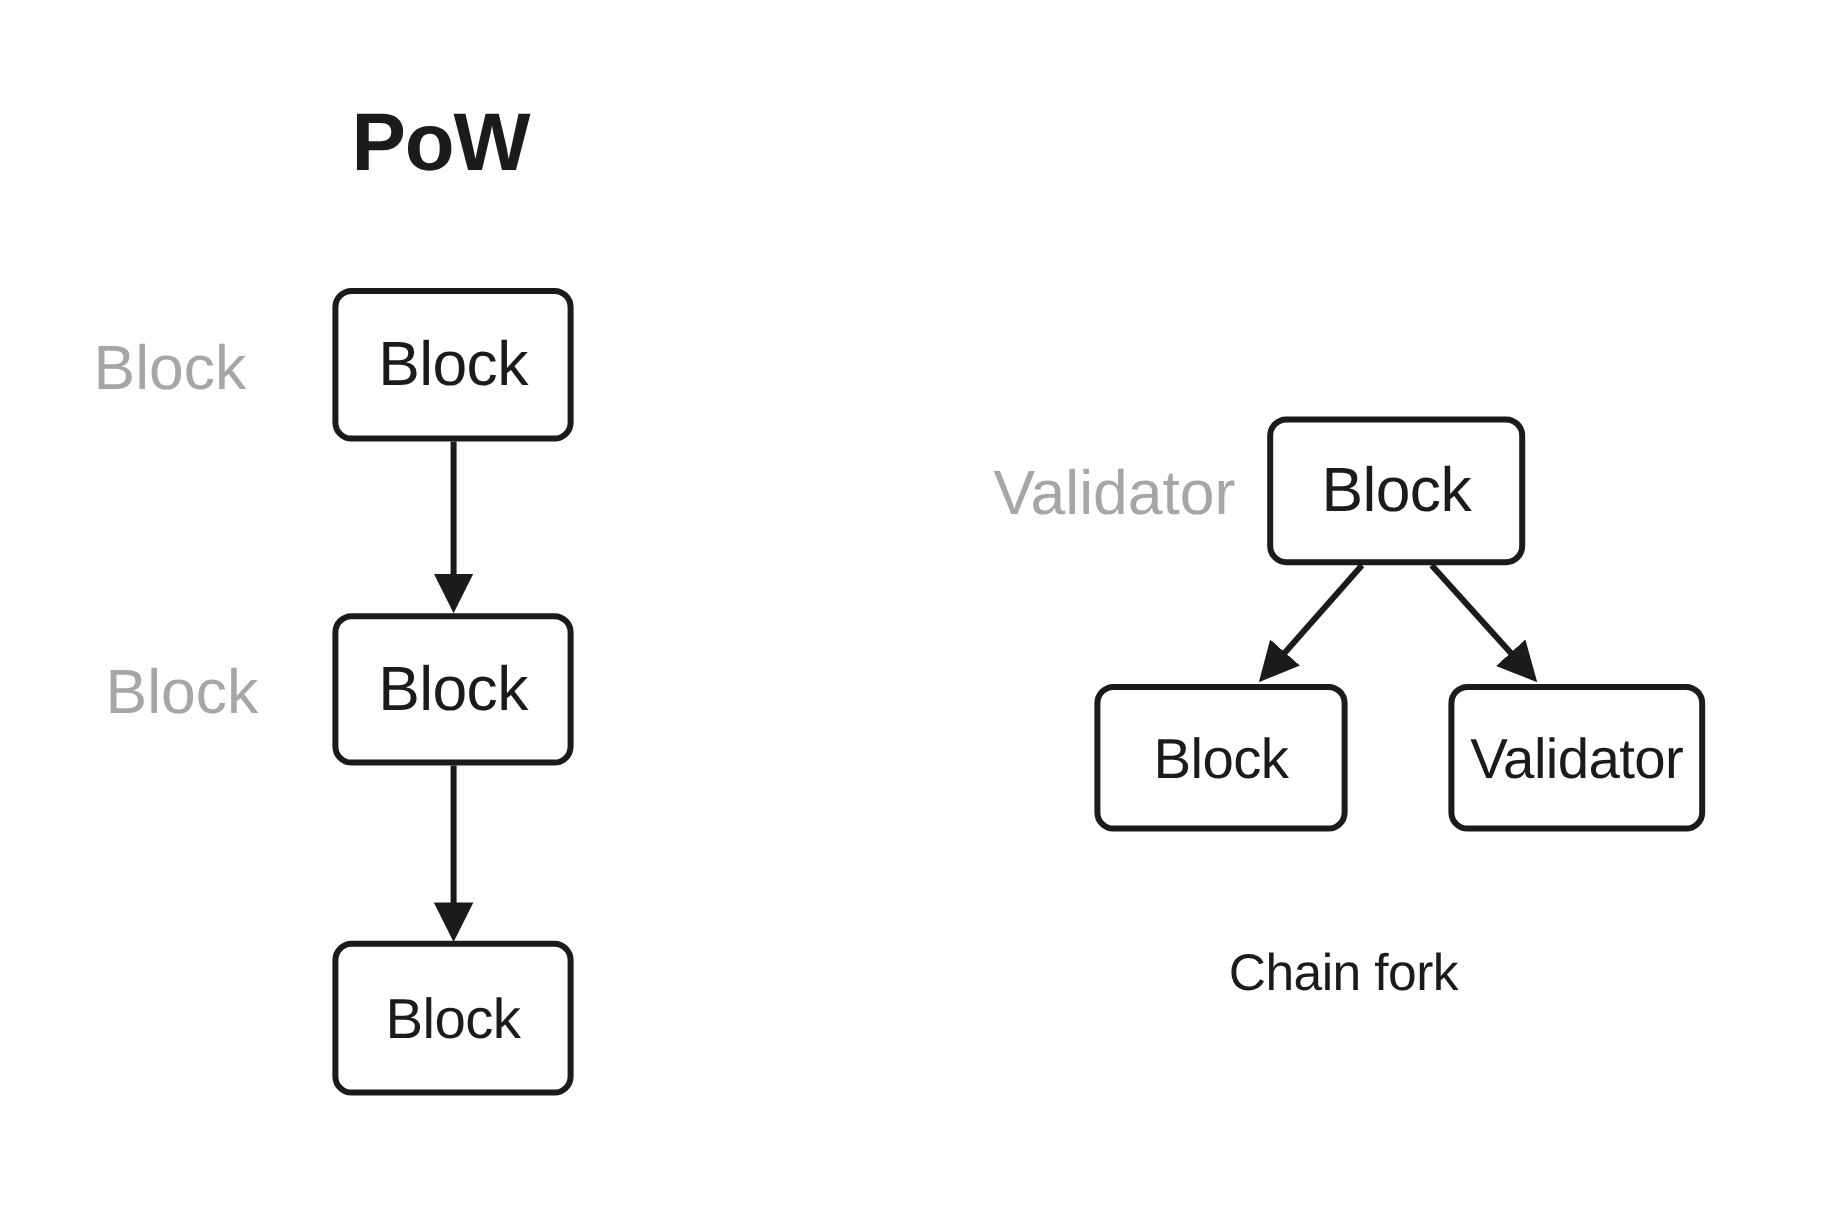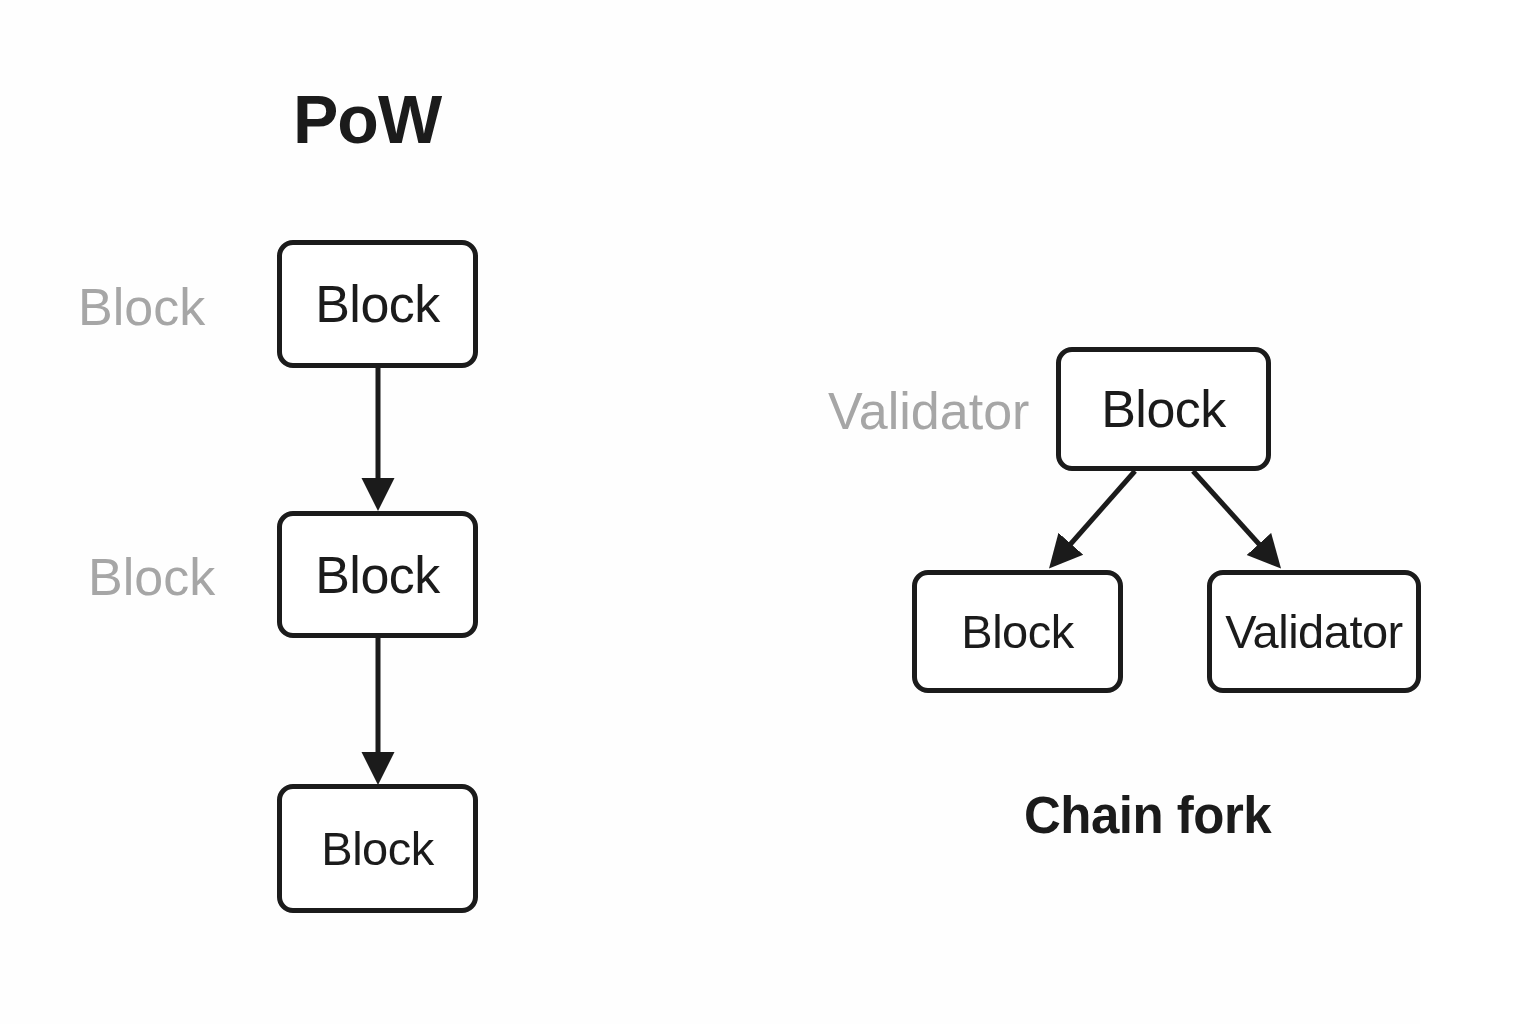--- a/index.html
+++ b/index.html
@@ -64,22 +64,22 @@
     font-family: "Liberation Sans", sans-serif;
     font-size: 52px;
     font-weight: 400;
     color: #a6a6a6;
     line-height: 1;
     white-space: nowrap;
   }
   .caption {
     position: absolute;
     font-family: "Liberation Sans", sans-serif;
-    font-size: 51px;
-    font-weight: bold;
+    font-size: 43px;
+    font-weight: normal;
     color: #1b1b1b;
     letter-spacing: -0.5px;
     line-height: 1;
     white-space: nowrap;
   }
 
   
   #pow-title   { left: 293px; top: 85px; }
   #pow-block-1 { left: 277px; top: 240px; width: 201px; height: 128px; }
   #pow-block-2 { left: 277px; top: 511px; width: 201px; height: 127px; }

